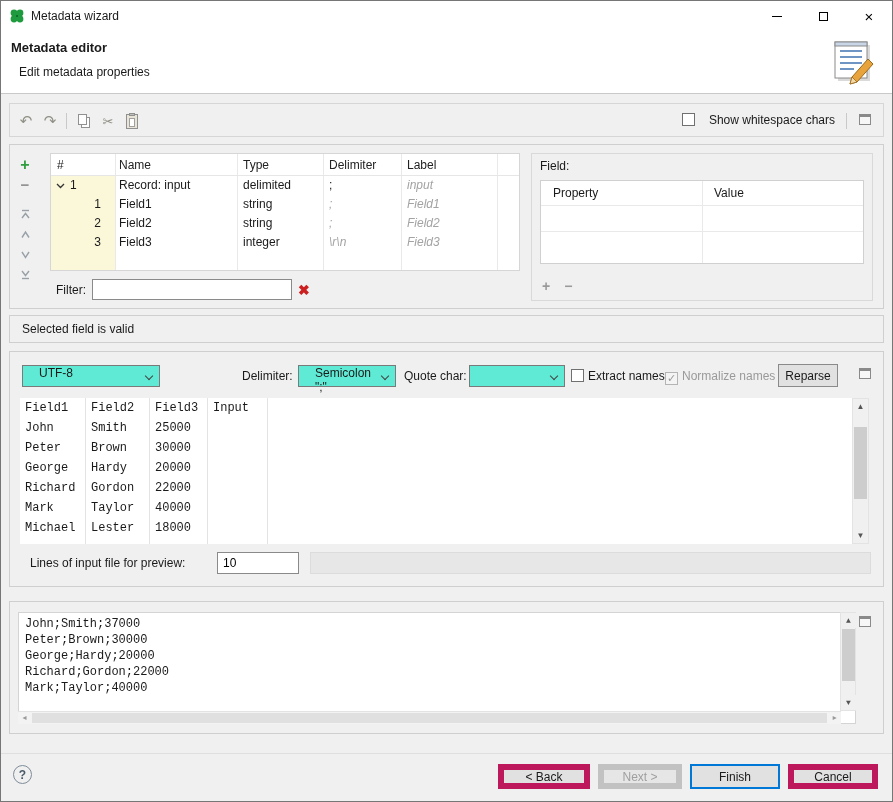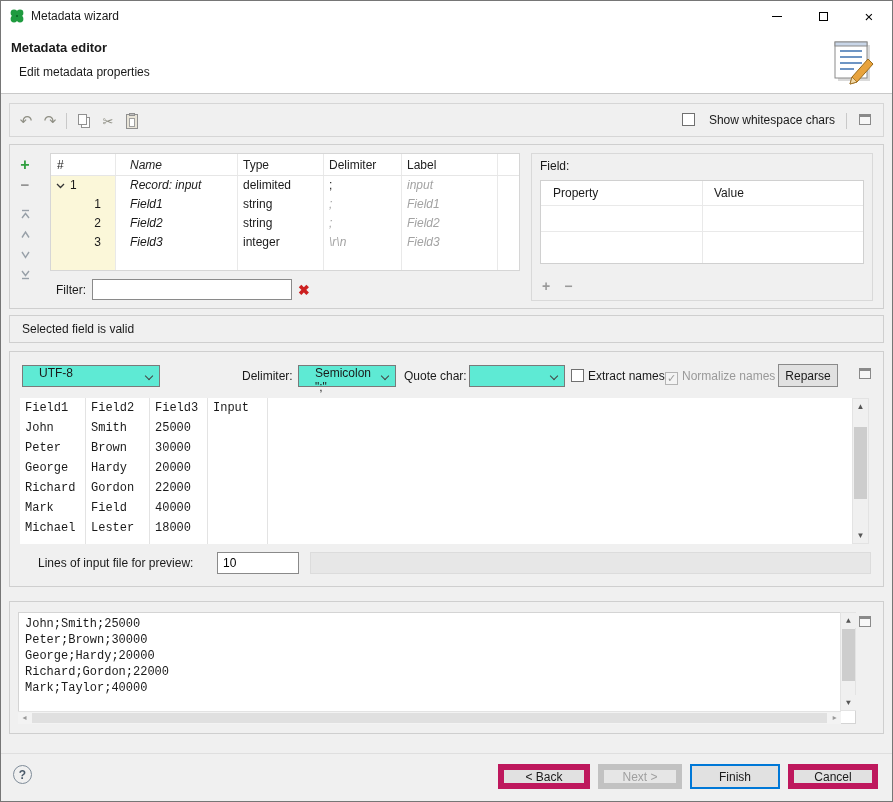--- a/index.html
+++ b/index.html
@@ -43,21 +43,21 @@
   
   .rowtools { position:absolute; left:4px; top:10px; width:30px; }
   .rtb { width:22px; height:19px; display:flex; align-items:center; justify-content:center; margin-bottom:1px; }
   .plus-g { color:#2e9e3e; font-weight:bold; font-size:16px; }
   .minus-g { color:#8f8f8f; font-weight:bold; font-size:15px; }
   .ftable { position:absolute; left:40px; top:8px; width:470px; height:118px; background:#fff; border:1px solid #d6d6d6; overflow:hidden; }
   .ft-yellow { position:absolute; left:0; top:22px; bottom:0; width:64px; background:#fbf7d9; }
   .vl { position:absolute; top:0; bottom:0; width:1px; background:#e9e9e9; }
   .ft-header { position:relative; display:flex; height:22px; line-height:22px; border-bottom:1px solid #e6e6e6; color:#222; }
   .ft-row { position:relative; display:flex; height:19px; line-height:19px; }
-  .c0 { width:64px; } .c1 { width:122px; padding-left:15px;font-style:italic; } .c2 { width:86px; padding-left:6px; }
+  .c0 { width:64px; } .c1 { width:122px; padding-left:4px; } .c2 { width:86px; padding-left:6px; }
   .c3 { width:78px; padding-left:6px; } .c4 { width:96px; padding-left:6px; }
   .ft-header .c0 { padding-left:6px; }
   .c0.rec { display:flex; align-items:center; gap:5px; padding-left:5px; }
   .c0.numcell { text-align:right; padding-right:14px; }
   .muted { color:#a3a3a3; font-style:italic; }
   .filter-row { position:absolute; left:46px; bottom:8px; display:flex; align-items:center; gap:6px; }
   .filter-input { width:200px; height:21px; background:#fff; border:1px solid #8a8a8a; padding:0 4px; font-family:"Liberation Sans",sans-serif; font-size:12px; }
   .clear-x { color:#cc2020; font-size:14px; font-weight:bold; line-height:14px; }
 
   .fpanel { position:absolute; right:10px; top:8px; width:342px; height:148px; border:1px solid #d9d9d9; background:#f0f0f0; }
@@ -322,21 +322,21 @@
         <div>Richard</div>
         <div>Mark</div>
         <div>Michael</div>
       </div>
       <div class="pcol" style="width:64px;">
         <div>Field2</div>
         <div>Smith</div>
         <div>Brown</div>
         <div>Hardy</div>
         <div>Gordon</div>
-        <div>Field</div>
+        <div>Taylor</div>
         <div>Lester</div>
       </div>
       <div class="pcol" style="width:58px;">
         <div>Field3</div>
         <div>25000</div>
         <div>30000</div>
         <div>20000</div>
         <div>22000</div>
         <div>40000</div>
         <div>18000</div>
@@ -346,30 +346,30 @@
       </div>
       <div class="pfill"></div>
     </div>
     <div class="vsb" style="right:14px; top:46px; height:146px;">
       <span class="sa" style="top:0;">▲</span>
       <span class="thumb" style="top:28px; height:72px;"></span>
       <span class="sa" style="bottom:0;">▼</span>
     </div>
 
     <div class="lines-row">
-      <span class="lbl" style="left:16px; top:0;">Lines of input file for preview:</span>
+      <span class="lbl" style="left:8px; top:0;">Lines of input file for preview:</span>
       <input class="lines-input" value="10" style="">
       <span class="graybar"></span>
     </div>
   </div>
 
   <div class="sect" style="top:600px; height:133px;">
     <div class="rawtext mono">
       <div class="rawlines">
-        <div>John;Smith;25000</div>
+        <div>John;Smith;37000</div>
         <div>Peter;Brown;30000</div>
         <div>George;Hardy;20000</div>
         <div>Richard;Gordon;22000</div>
         <div>Mark;Taylor;40000</div>
       </div>
       <div class="vsb" style="right:-1px; top:-1px; bottom:12px; width:16px;">
         <span class="sa" style="top:0;">▲</span>
         <span class="thumb" style="top:16px; height:52px;"></span>
         <span class="sa" style="bottom:0;">▼</span>
       </div>

